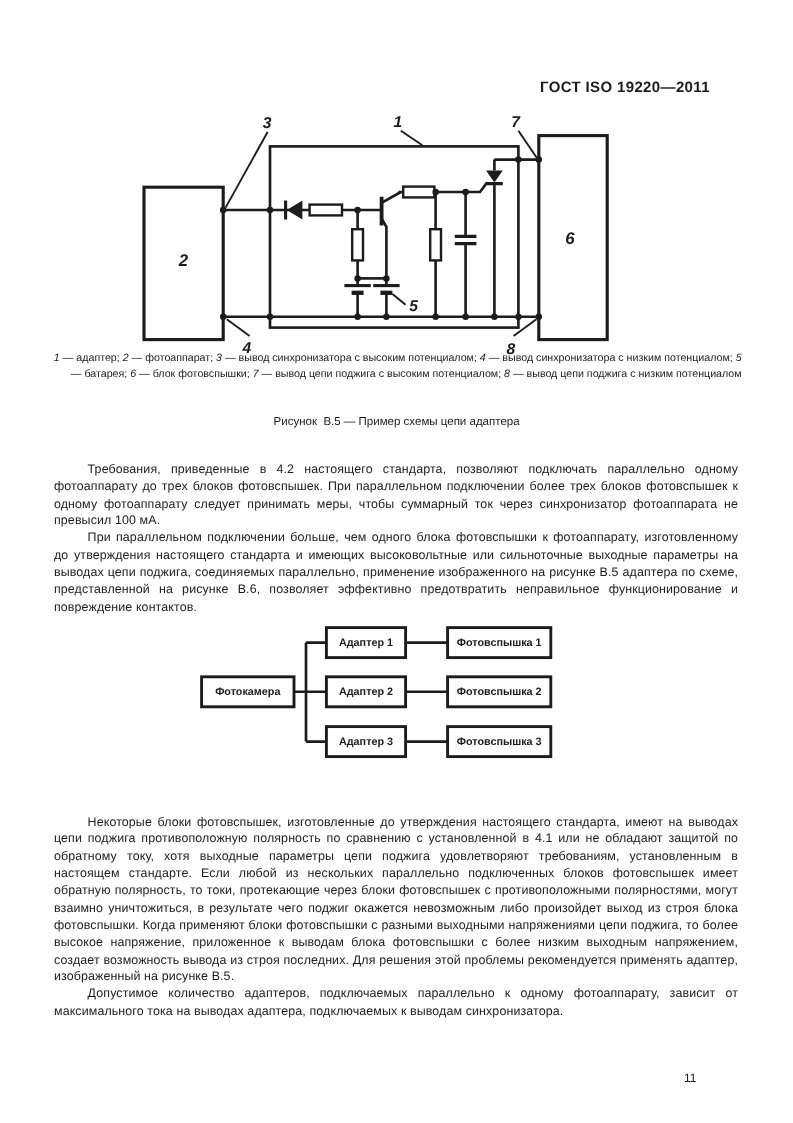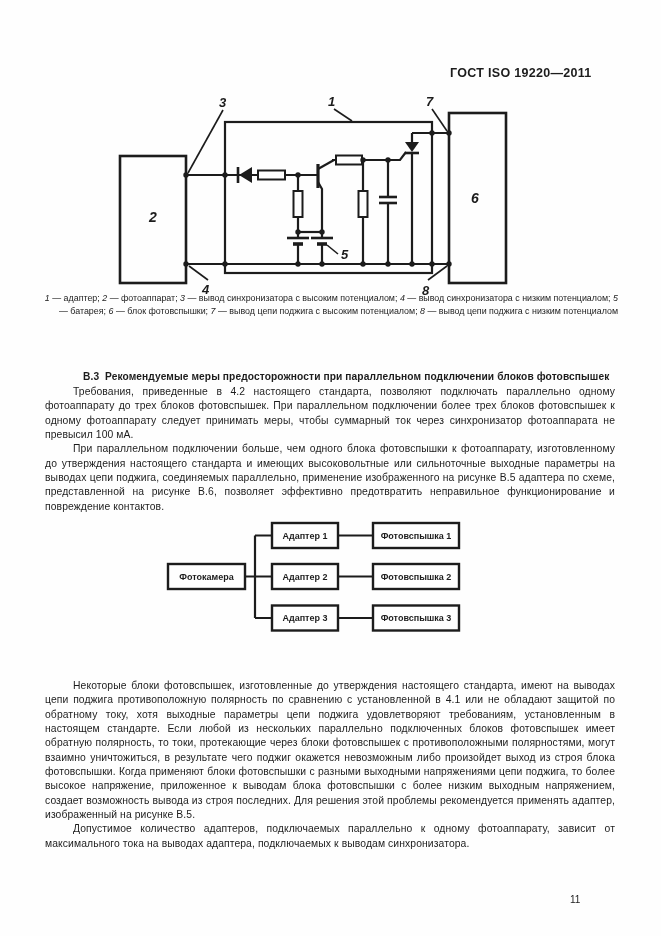--- a/index.html
+++ b/index.html
@@ -123,22 +123,22 @@
     <g class="boxlbl">
       <text x="149" y="134">2</text>
       <text x="471" y="115">6</text>
     </g>
   </svg>
 
   <div class="legend">
     <span><i>1</i><span> — адаптер; </span></span><span><i>2</i><span> — фотоаппарат; </span></span><span><i>3</i><span> — вывод синхронизатора с высоким потенциалом; </span></span><span><i>4</i><span> — вывод синхронизатора с низким потенциалом; </span></span><span><i>5</i><span> — батарея; </span></span><span><i>6</i><span> — блок фотовспышки; </span></span><span><i>7</i><span> — вывод цепи поджига с высоким потенциалом; </span></span><span><i>8</i><span> — вывод цепи поджига с низким потенциалом</span></span>
   </div>
 
+  <div class="cap cap5">Рисунок&nbsp; В.5 — Пример схемы цепи адаптера</div>
 
-  <div class="sechead">В.3&nbsp; Рекомендуемые меры предосторожности при параллельном подключении блоков фотовспышек</div>
 
   <div class="flow flow1">
     <p>Требования, приведенные в 4.2 настоящего стандарта, позволяют подключать параллельно одному фотоаппарату до трех блоков фотовспышек. При параллельном подключении более трех блоков фотовспышек к одному фотоаппарату следует принимать меры, чтобы суммарный ток через синхронизатор фотоаппарата не превысил 100 мА.</p>
     <p>При параллельном подключении больше, чем одного блока фотовспышки к фотоаппарату, изготовленному до утверждения настоящего стандарта и имеющих высоковольтные или сильноточные выходные параметры на выводах цепи поджига, соединяемых параллельно, применение изображенного на рисунке В.5 адаптера по схеме, представленной на рисунке В.6, позволяет эффективно предотвратить неправильное функционирование и повреждение контактов.</p>
   </div>
 
   <svg class="figsvg fig6" viewBox="0 0 661 130">
     <g stroke="#1c1c1c" stroke-width="2.2" fill="none">
       <path d="M245,61.5 H255 M255,20.5 V103 M255,20.5 H272 M255,61.5 H272 M255,103 H272"></path>
       <path d="M338,20.5 H373 M338,61.5 H373 M338,103 H373"></path>

